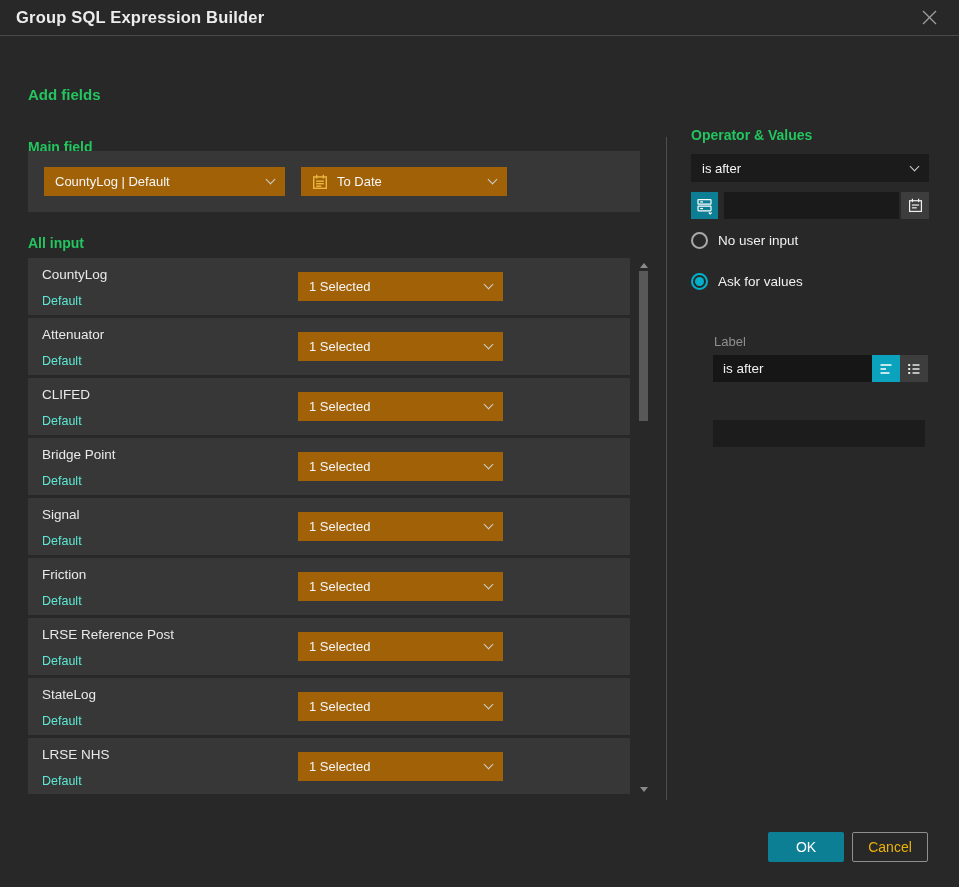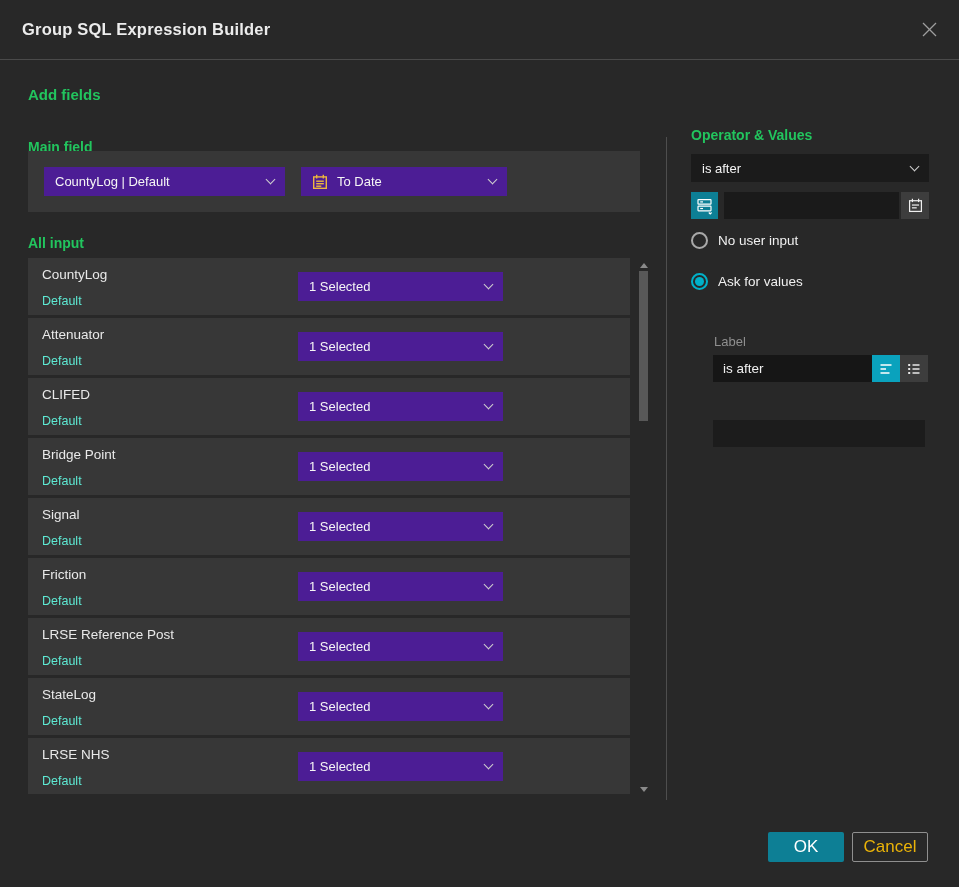--- a/index.html
+++ b/index.html
@@ -6,34 +6,34 @@
   html,body { background:#1d1d1d; }
   body { font-family:"Liberation Sans", sans-serif; }
 
   #dialog {
     position:relative; width:959px; height:887px;
     background:#282828; color:#f0f0f0; overflow:hidden;
   }
 
   
   .titlebar {
-    position:absolute; top:0; left:0; right:0; height:60px;
-    display:flex; align-items:center; padding:0 18px 0 22px;
+    position:absolute; top:0; left:0; right:0; height:36px;
+    display:flex; align-items:center; padding:0 18px 0 16px;
     border-bottom:1px solid #4a4a4a;
   }
   .title { font-size:16.5px; font-weight:700; color:#ececec; letter-spacing:.2px; }
   .close-btn { margin-left:auto; width:24px; height:24px; display:flex; align-items:center; justify-content:center; cursor:pointer; }
 
   
   .sec-label { position:absolute; font-size:14px; font-weight:700; color:#22c55e; }
   .cap-label { position:absolute; font-size:13px; color:#8f8f8f; }
 
   
   .dd {
-    background:#4c1d95; height:29px; display:flex; align-items:center;
+    background:#a16207; height:29px; display:flex; align-items:center;
     padding:0 11px; font-size:13px; color:#f5f5f5; cursor:pointer;
   }
   .dd .dd-text { flex:1 1 auto; white-space:nowrap; overflow:hidden; }
   .chev {
     flex:0 0 auto; width:7px; height:7px; margin-left:8px; margin-top:-4px;
     border-right:1.6px solid #cfcfcf; border-bottom:1.6px solid #cfcfcf;
     transform:rotate(45deg);
   }
 
   
@@ -108,21 +108,21 @@
     position:absolute; top:355px; width:28px; height:27px;
     display:flex; align-items:center; justify-content:center; cursor:pointer;
   }
   .style-btn.active { left:872px; background:#0aa2bd; }
   .style-btn.plain  { left:900px; background:#3d3d3d; }
 
   
   .btn {
     position:absolute; top:832px; width:76px; height:30px; border-radius:2px;
     display:flex; align-items:center; justify-content:center;
-    font-size:17px; cursor:pointer;
+    font-size:14px; cursor:pointer;
   }
   .btn-ok { left:768px; background:#0d7f95; color:#ffffff; }
   .btn-cancel { left:852px; background:transparent; border:1px solid #8f8f8f; color:#eab308; }
 </style>
 </head>
 <body>
 
 <div id="dialog">
 
   <div class="titlebar">

